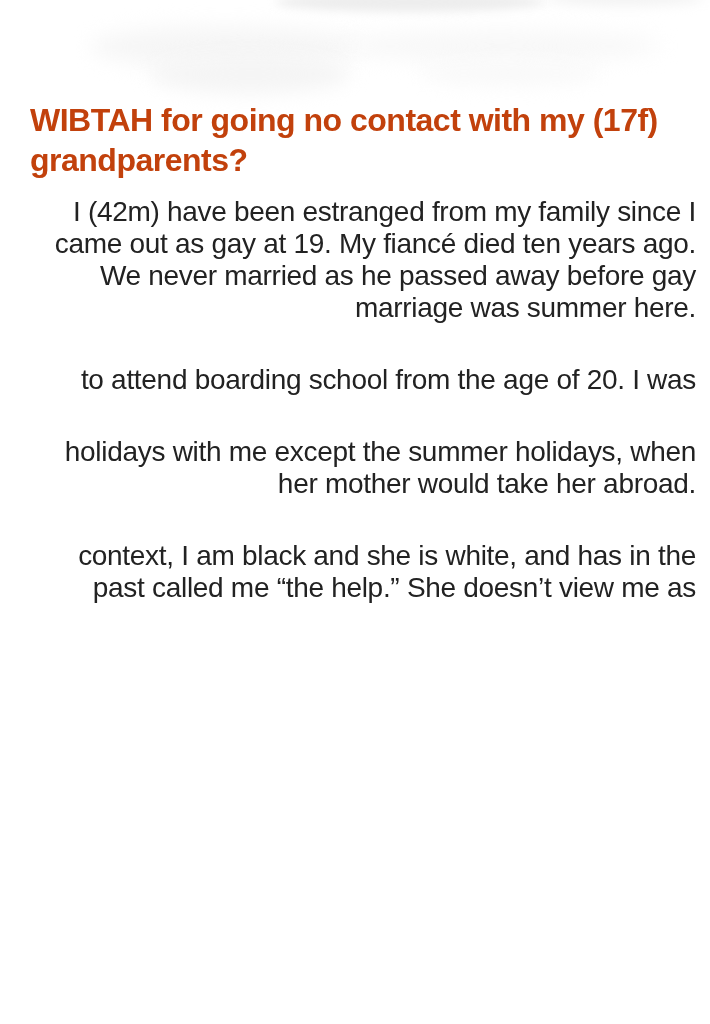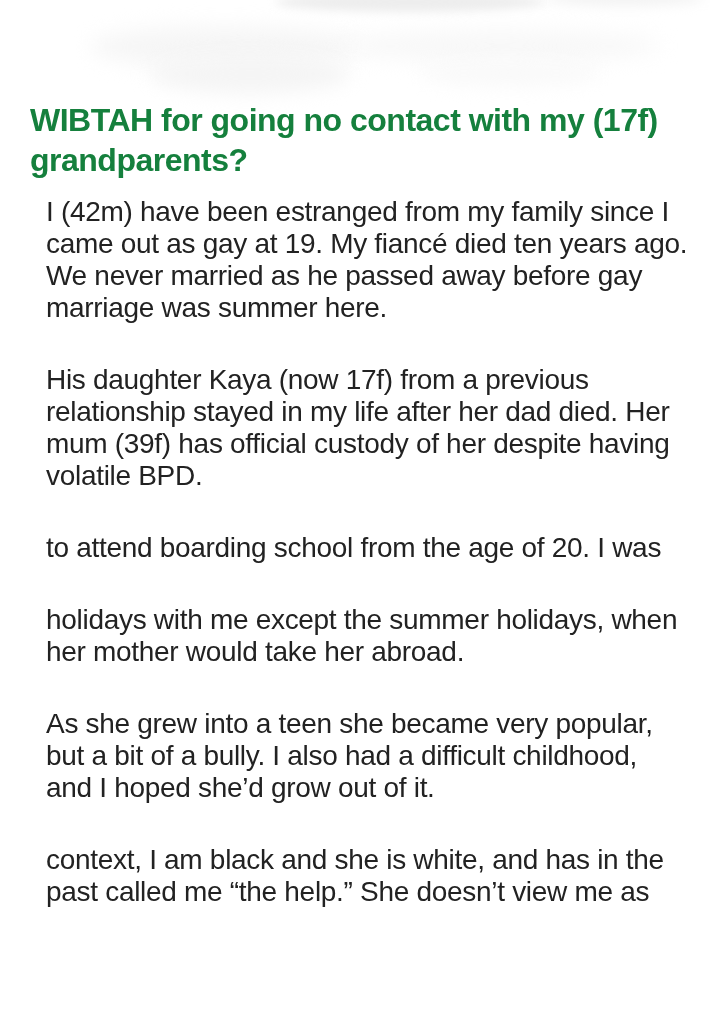--- a/index.html
+++ b/index.html
@@ -54,69 +54,59 @@
   }
   .post-body {
     padding: 16px 14px 0 30px;
     font-size: 28px;
     line-height: 32px;
     letter-spacing: -0.3px;
     color: #222222;
   }
   .para {
     margin: 0 0 40px 16px;
+    text-align: right;
   }
   .pline {
     display: block;
     white-space: nowrap;
   }
 </style>
 </head>
 <body>
 
 <div class="page" style="background: rgb(255, 255, 255);">
 
   <div class="smudge-layer">
     <div class="smudge s1"></div>
     <div class="smudge s2"></div>
     <div class="smudge s3"></div>
     <div class="smudge s4"></div>
     <div class="smudge s5"></div>
     <div class="smudge s6"></div>
   </div>
 
-  <h1 class="title" style="color: #15803d;">
+  <h1 class="title" style="color: #c2410c;">
       <span class="tline">WIBTAH for going no contact with my (17f)</span>
       <span class="tline">grandparents?</span>
     </h1>
 
   <div class="post-body" style="color: rgb(34, 34, 34);">
       <p class="para">
         <span class="pline">I (42m) have been estranged from my family since I</span>
         <span class="pline">came out as gay at 19. My fiancé died ten years ago.</span>
         <span class="pline">We never married as he passed away before gay</span>
         <span class="pline">marriage was summer here.</span>
       </p>
       <p class="para">
-        <span class="pline">His daughter Kaya (now 17f) from a previous</span>
-        <span class="pline">relationship stayed in my life after her dad died. Her</span>
-        <span class="pline">mum (39f) has official custody of her despite having</span>
-        <span class="pline">volatile BPD.</span>
-      </p>
-      <p class="para">
         <span class="pline">to attend boarding school from the age of 20. I was</span>
       </p>
       <p class="para">
         <span class="pline">holidays with me except the summer holidays, when</span>
         <span class="pline">her mother would take her abroad.</span>
-      </p>
-      <p class="para">
-        <span class="pline">As she grew into a teen she became very popular,</span>
-        <span class="pline">but a bit of a bully. I also had a difficult childhood,</span>
-        <span class="pline">and I hoped she’d grow out of it.</span>
       </p>
       <p class="para">
         <span class="pline">context, I am black and she is white, and has in the</span>
         <span class="pline">past called me “the help.” She doesn’t view me as</span>
       </p>
     </div>
 
 </div>
 
 </body></html>

